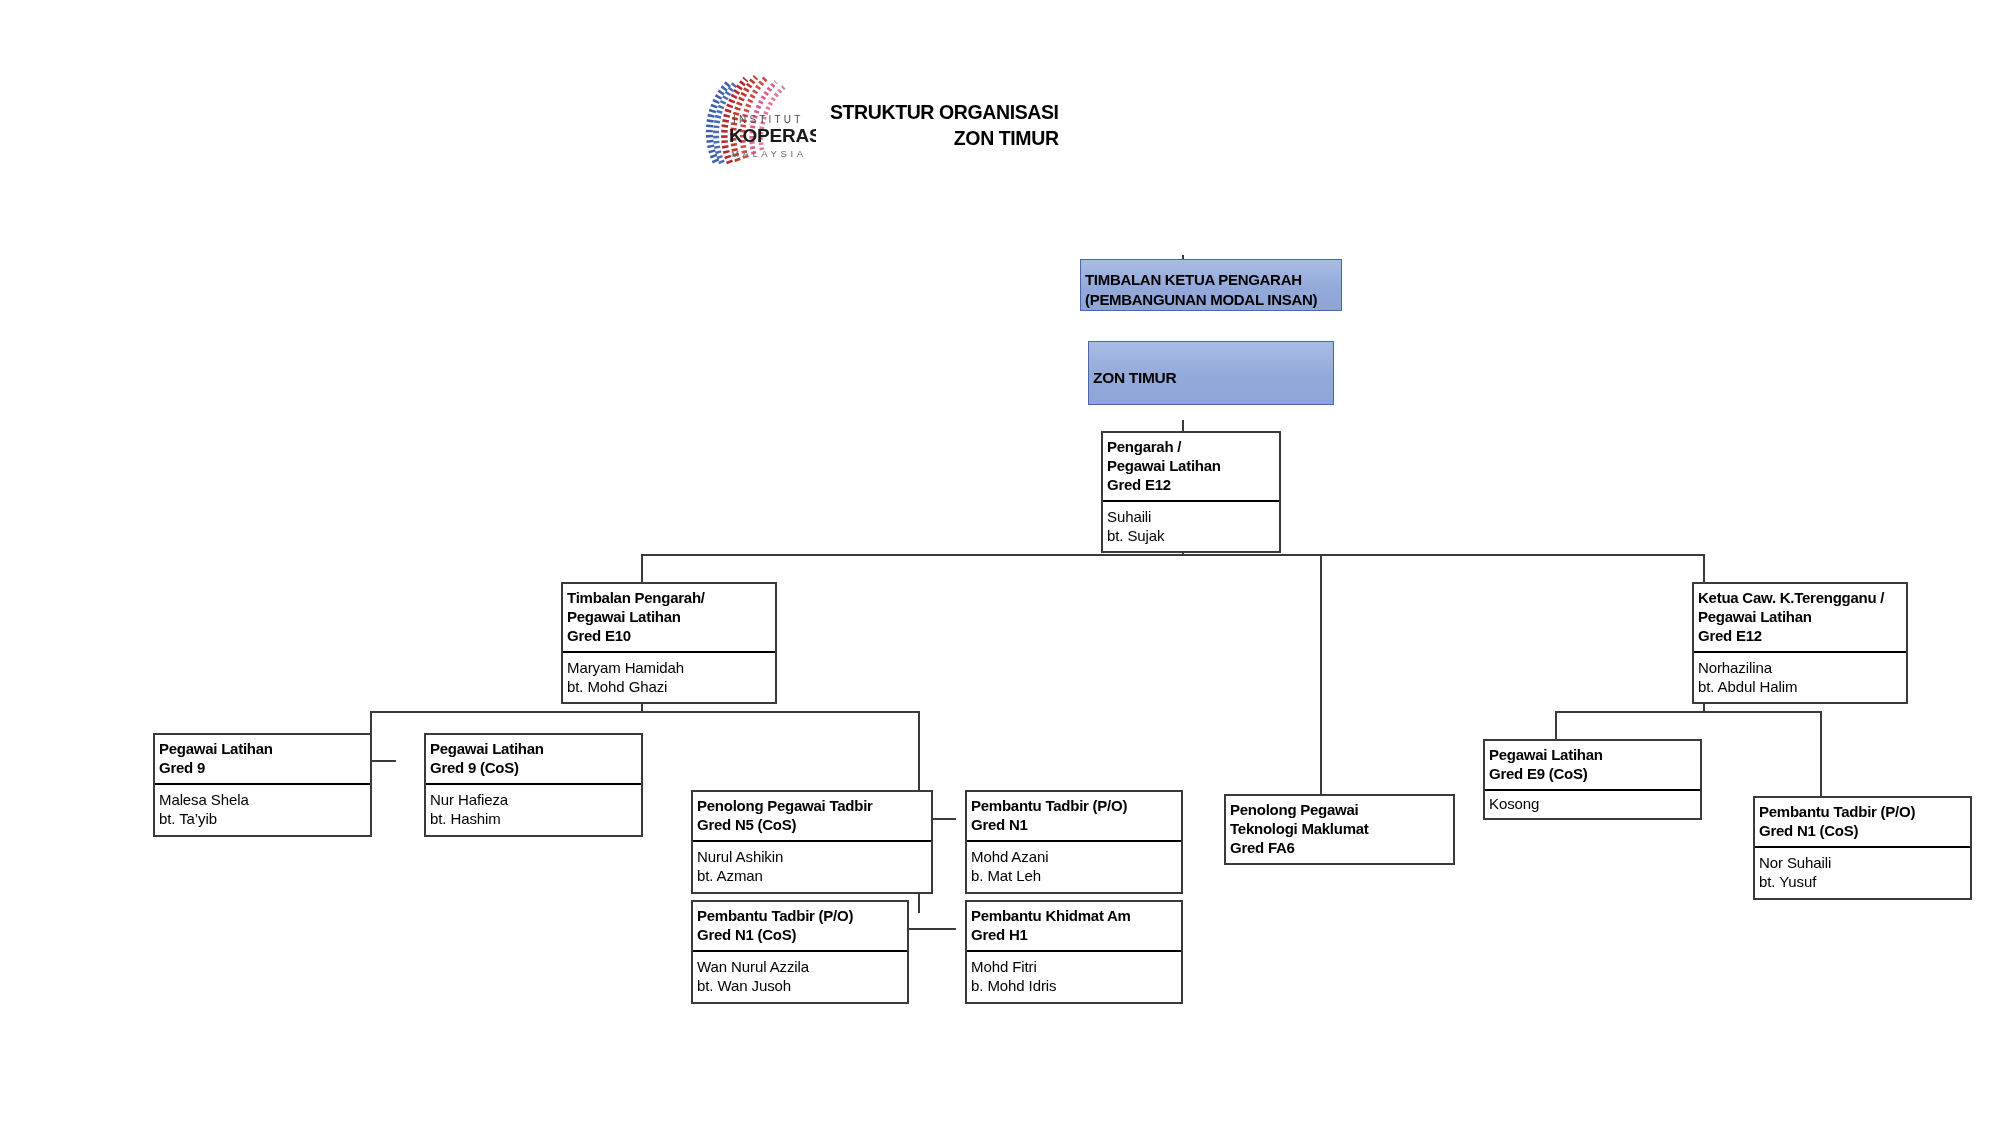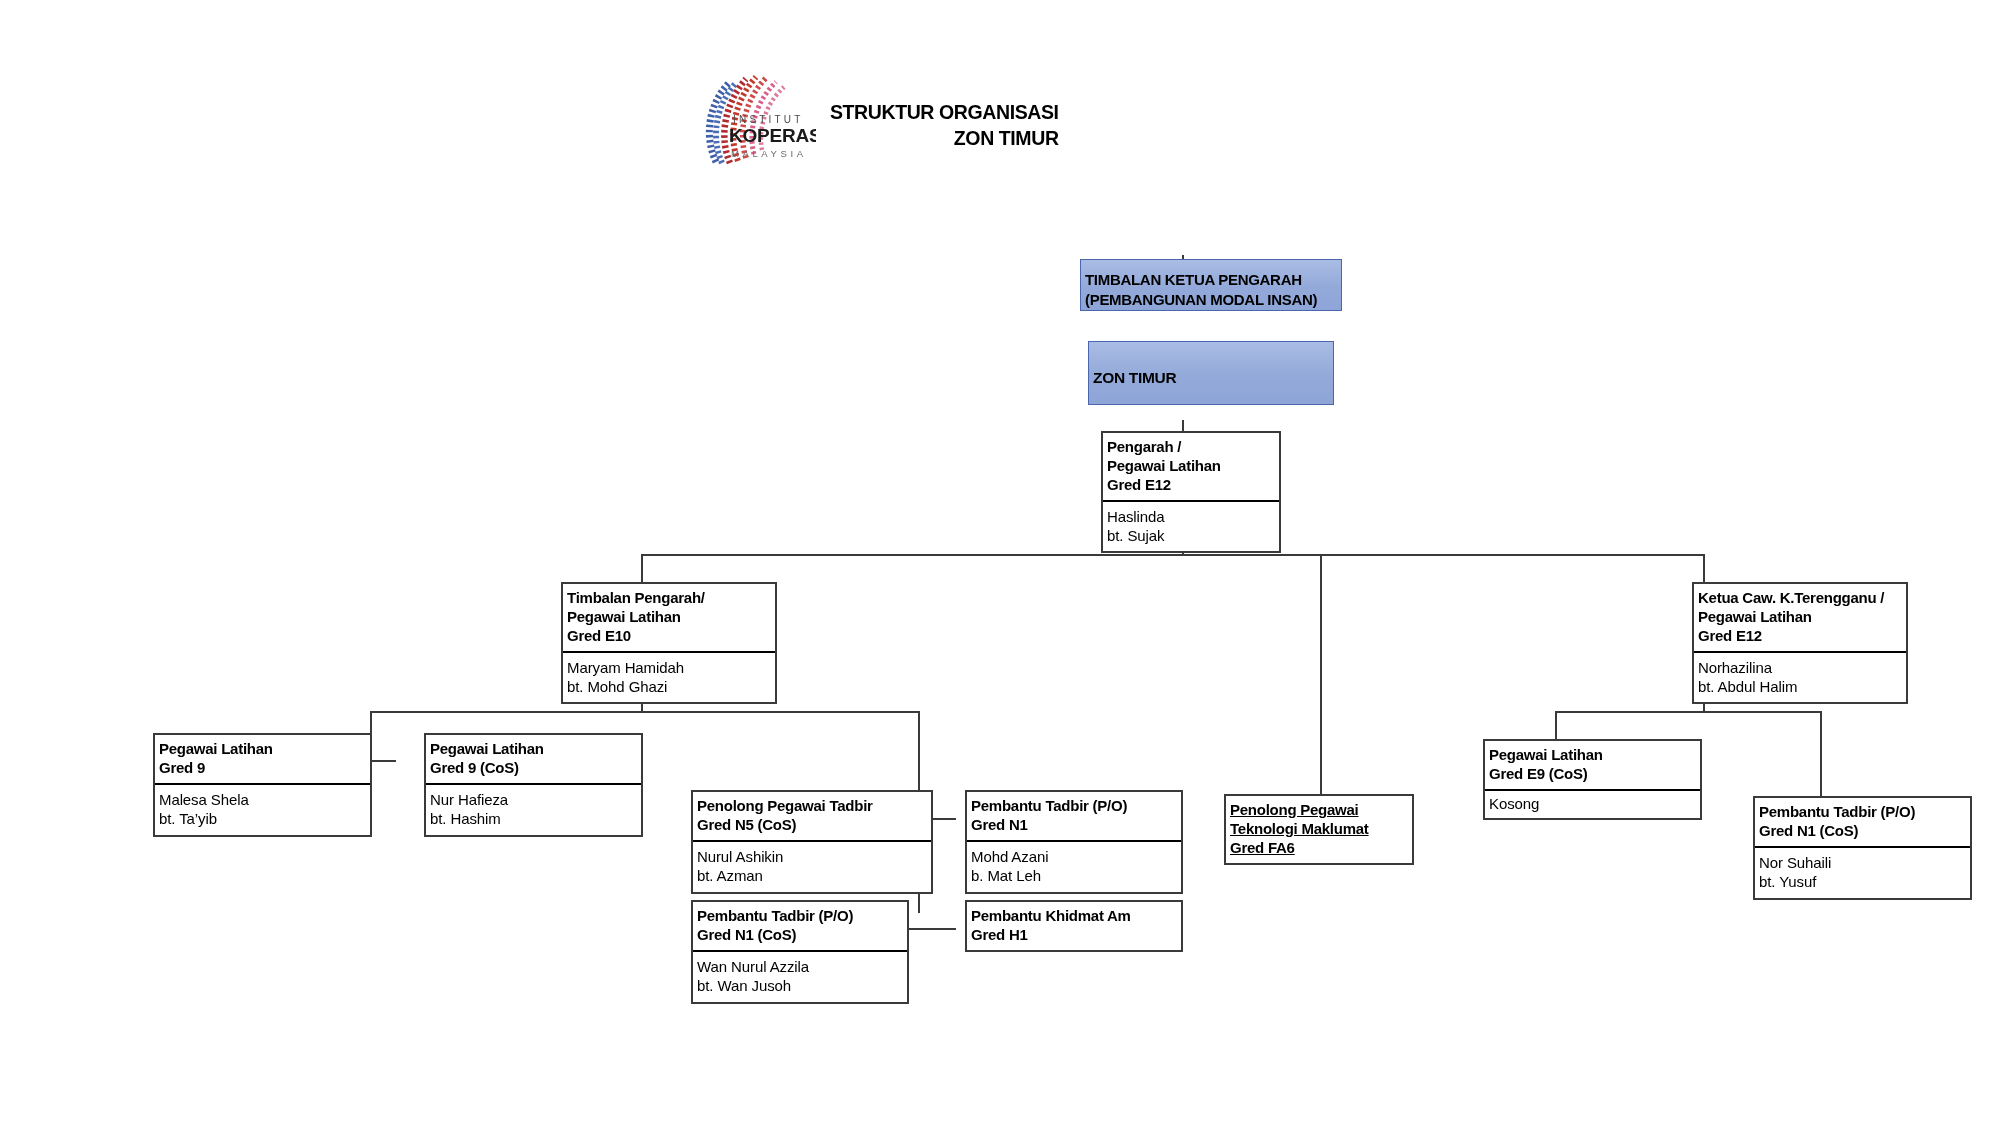--- a/index.html
+++ b/index.html
@@ -157,41 +157,41 @@
   </div>
 
   <div class="node blue b2" style="left:1060px; top:341px; width:246px; height:64px;">
     <div class="title">ZON TIMUR</div>
   </div>
 
   <div class="node sz15 gray-border" style="left:1073px; top:431px; width:180px;">
     <div class="title">Pengarah /
 Pegawai Latihan
 Gred E12</div>
-    <div class="person">Haslinda
+    <div class="person">Suhaili
 bt. Sujak</div>
   </div>
 
   <div class="node sz15 gray-border" style="left:533px; top:582px; width:216px;">
     <div class="title">Timbalan Pengarah/
 Pegawai Latihan
 Gred E10</div>
     <div class="person">Maryam Hamidah
 bt. Mohd Ghazi</div>
   </div>
 
   <div class="node sz15 gray-border" style="left:1664px; top:582px; width:216px;">
     <div class="title">Ketua Caw. K.Terengganu /
 Pegawai Latihan
 Gred E12</div>
     <div class="person">Norhazilina
 bt. Abdul Halim</div>
   </div>
 
-  <div class="node sz15 gray-border" style="left:1196px; top:794px; width:190px;text-decoration:underline;">
+  <div class="node sz15 gray-border" style="left:1196px; top:794px; width:231px;">
     <div class="title">Penolong Pegawai
 Teknologi Maklumat
 Gred FA6</div>
   </div>
 
   <div class="node sz15 gray-border" style="left:125px; top:733px; width:219px;">
     <div class="title">Pegawai Latihan
 Gred 9</div>
     <div class="person">Malesa Shela
 bt. Ta’yib</div>
@@ -221,20 +221,22 @@
   <div class="node sz15 gray-border" style="left:663px; top:900px; width:218px;">
     <div class="title">Pembantu Tadbir (P/O)
 Gred N1 (CoS)</div>
     <div class="person">Wan Nurul Azzila
 bt. Wan Jusoh</div>
   </div>
 
   <div class="node sz15 gray-border" style="left:937px; top:900px; width:218px;">
     <div class="title">Pembantu Khidmat Am
 Gred H1</div>
+    <div class="person">Mohd Fitri
+b. Mohd Idris</div>
   </div>
 
   <div class="node sz15 gray-border" style="left:1455px; top:739px; width:219px;">
     <div class="title">Pegawai Latihan
 Gred E9 (CoS)</div>
     <div class="person" style="padding:4px 4px;">Kosong</div>
   </div>
 
   <div class="node sz15 gray-border" style="left:1725px; top:796px; width:219px;">
     <div class="title">Pembantu Tadbir (P/O)

